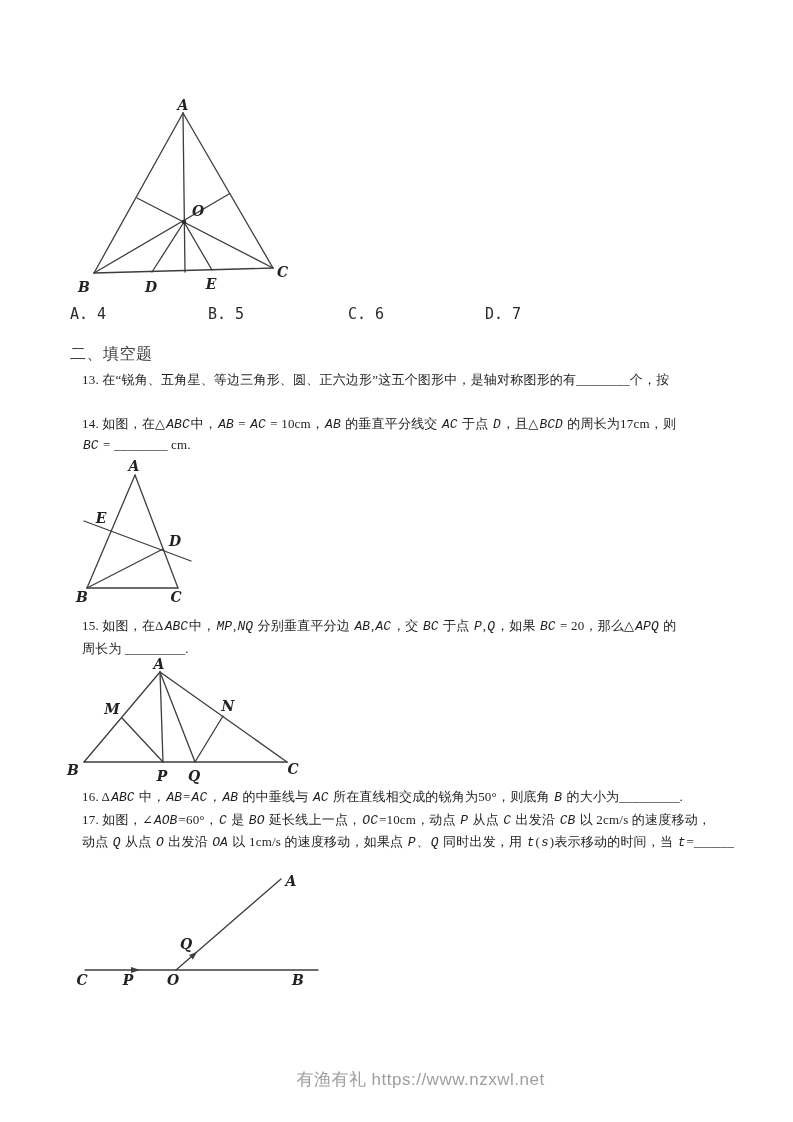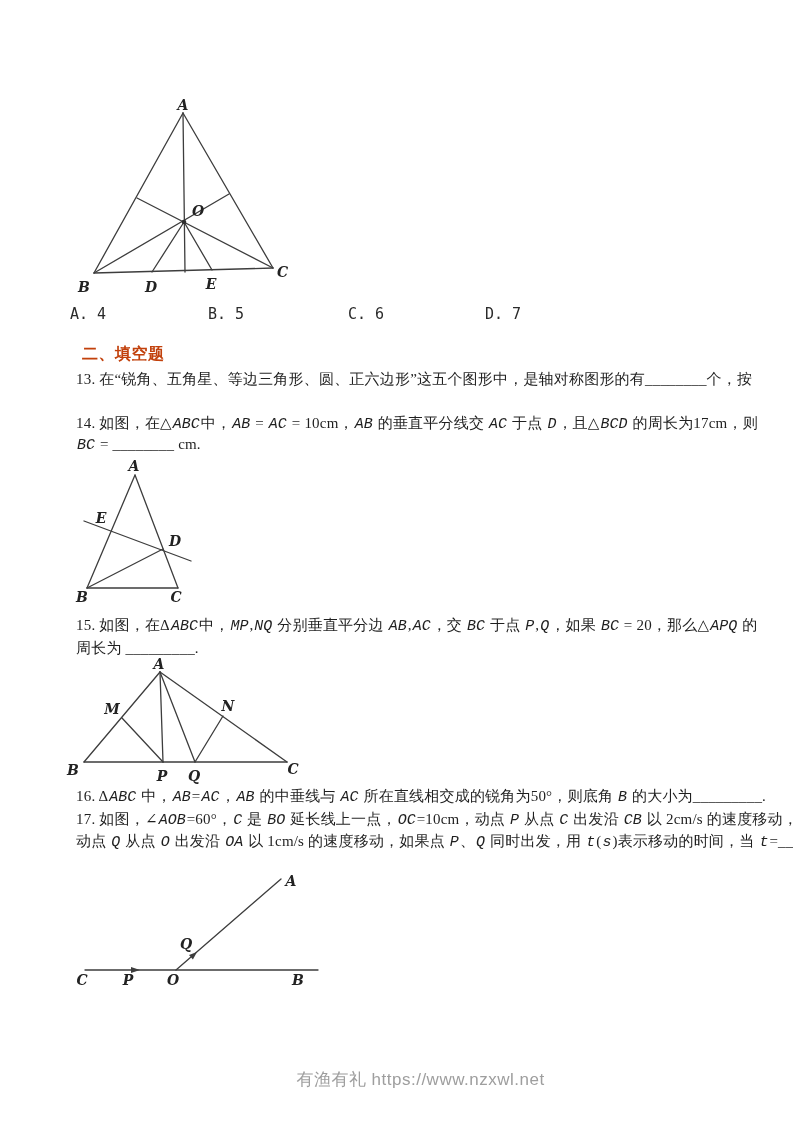--- a/index.html
+++ b/index.html
@@ -7,48 +7,48 @@
     position: relative;
     width: 793px;
     height: 1122px;
     background: #ffffff;
     font-family: "Liberation Serif", "DejaVu Serif", serif;
     color: #1f1f1f;
     overflow: hidden;
   }
   .tline {
     position: absolute;
-    left: 76px;
+    left: 82px;
     white-space: nowrap;
-    font-size: 15px;
+    font-size: 13px;
     line-height: 21px;
     letter-spacing: 0.2px;
   }
   .tline i {
     font-family: Liberation Mono, monospace;
     font-style: italic;
     letter-spacing: 0px;
     padding: 0 1px;
   }
   .options-row {
     position: absolute;
     left: 0; top: 305px;
     width: 100%; height: 20px;
     font-family: "DejaVu Sans Mono", "Liberation Mono", monospace;
     font-size: 15px;
     color: #2a2a2a;
   }
   .options-row span { position: absolute; white-space: nowrap; }
   .section-header {
     position: absolute;
-    left: 82px; top: 344px;
+    left: 70px; top: 344px;
     font-size: 16px;
-    font-weight: bold;
+    font-weight: normal;
     letter-spacing: 0.5px;
-    color: #c2410c;
+    color: #404040;
   }
   .fig { position: absolute; }
   .fig line, .fig polyline { stroke: #3d3d3d; stroke-width: 1.3; fill: none; stroke-linecap: round; }
   .fig text {
     font-family: "DejaVu Serif", "Liberation Serif", serif;
     font-style: italic;
     font-weight: bold;
     font-size: 14px;
     fill: #222222;
   }

